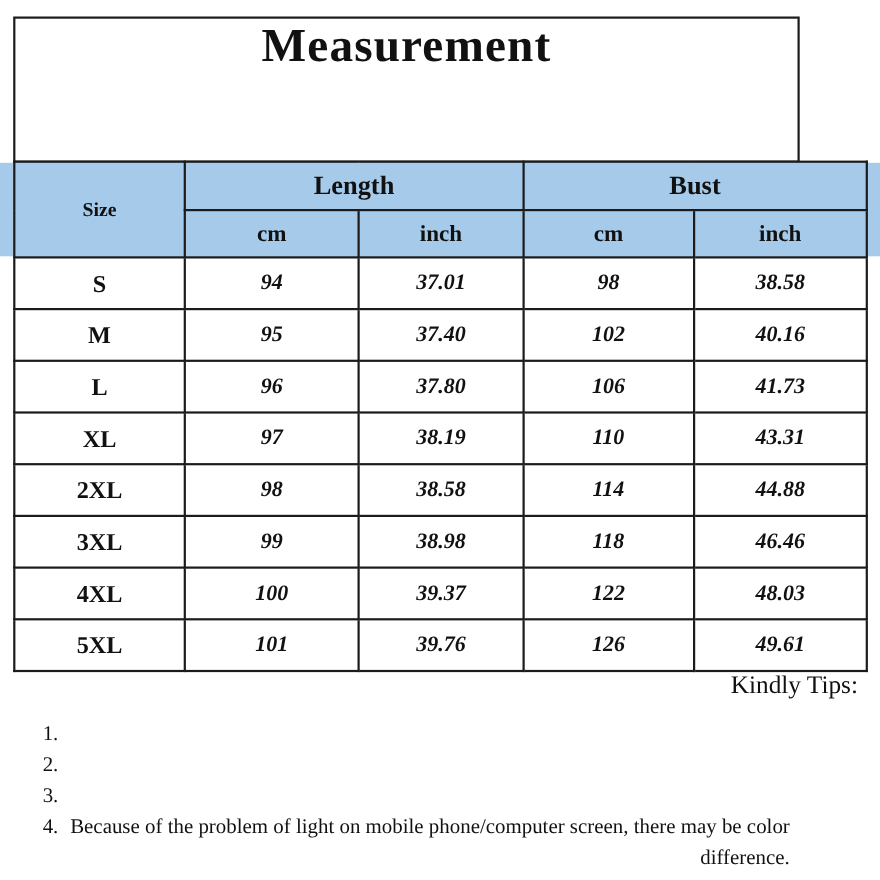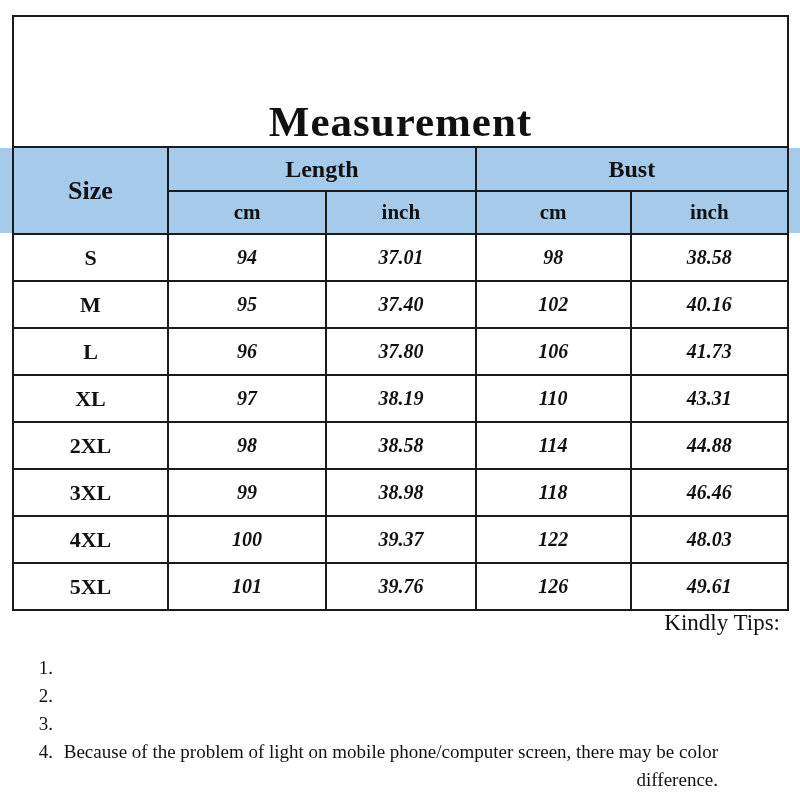--- a/index.html
+++ b/index.html
@@ -23,27 +23,27 @@
     top: 148px;
     width: 800px;
     height: 85px;
     background: #a6cbea;
     z-index: 0;
   }
   .title-box {
     position: absolute;
     left: 12px;
     top: 15px;
-    width: 777px;
+    width: 715px;
     height: 133px;
     box-sizing: border-box;
     border: 2px solid #1b1b1b;
     background: #ffffff;
     display: flex;
-    align-items: flex-end;
+    align-items: flex-start;
     justify-content: center;
     z-index: 1;
   }
   .title-text {
     font-size: 43px;
     font-weight: bold;
     letter-spacing: 1px;
   }
   table.size-chart {
     position: absolute;
@@ -59,21 +59,21 @@
   table.size-chart td {
     border: 2px solid #1b1b1b;
     padding: 0;
     text-align: center;
     vertical-align: middle;
   }
   th.hdr {
     background: #a6cbea;
     font-weight: bold;
   }
-  th.corner   { font-size: 26px; }
+  th.corner   { font-size: 18px; }
   th.group    { font-size: 24px; height: 42px; }
   th.sub      { font-size: 21px; height: 41px; }
   td.size-cell { font-size: 22px; font-weight: bold; height: 45px; background: #ffffff; }
   td.val-cell  { font-size: 20px; font-weight: bold; height: 45px; background: #ffffff; font-style: italic; }
   .tips {
     position: absolute;
     left: 20px;
     top: 610px;
     width: 760px;
     z-index: 1;

